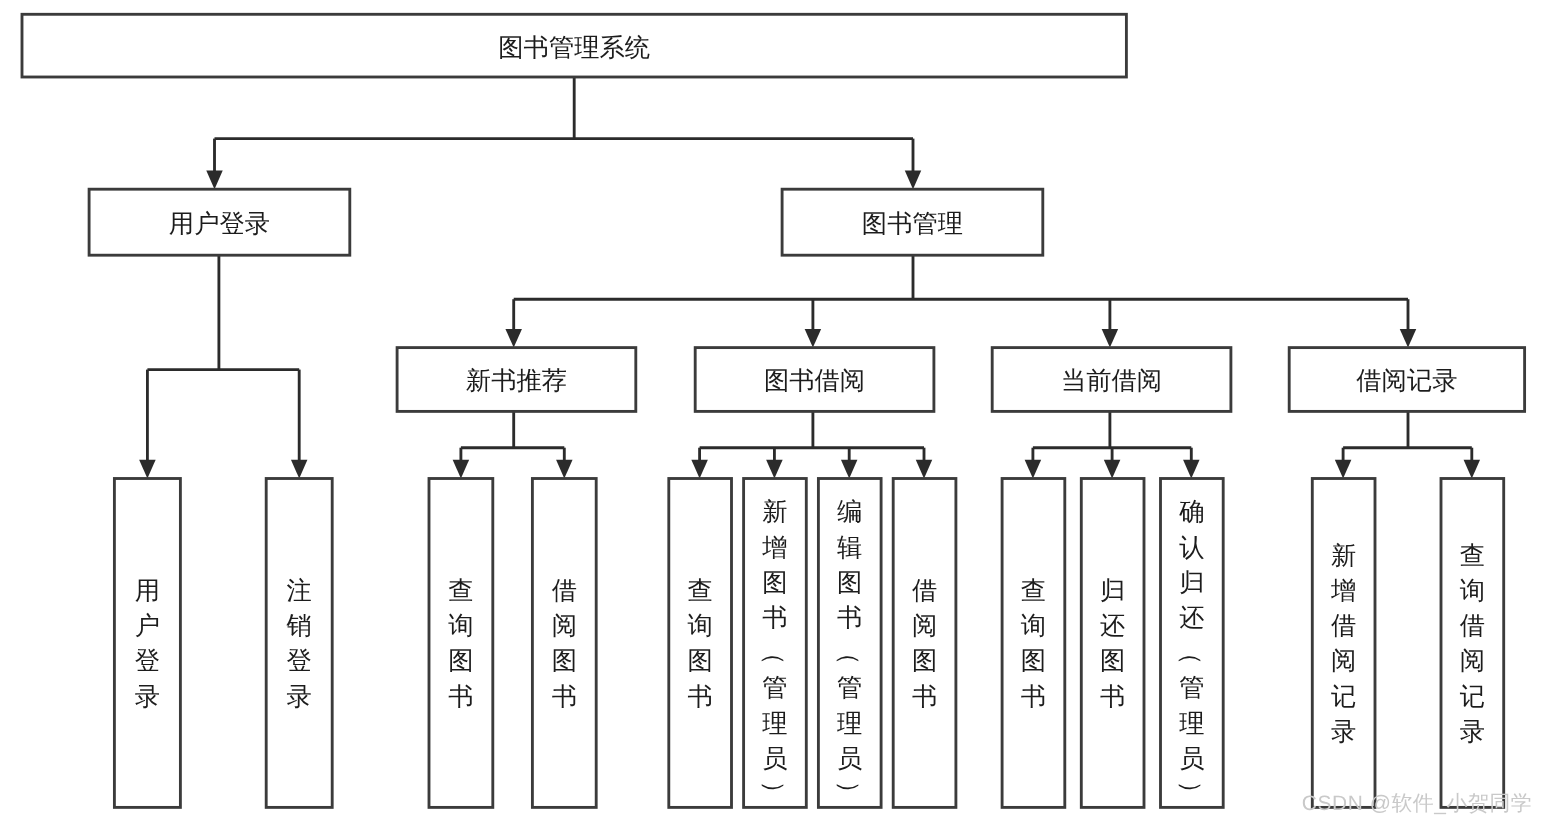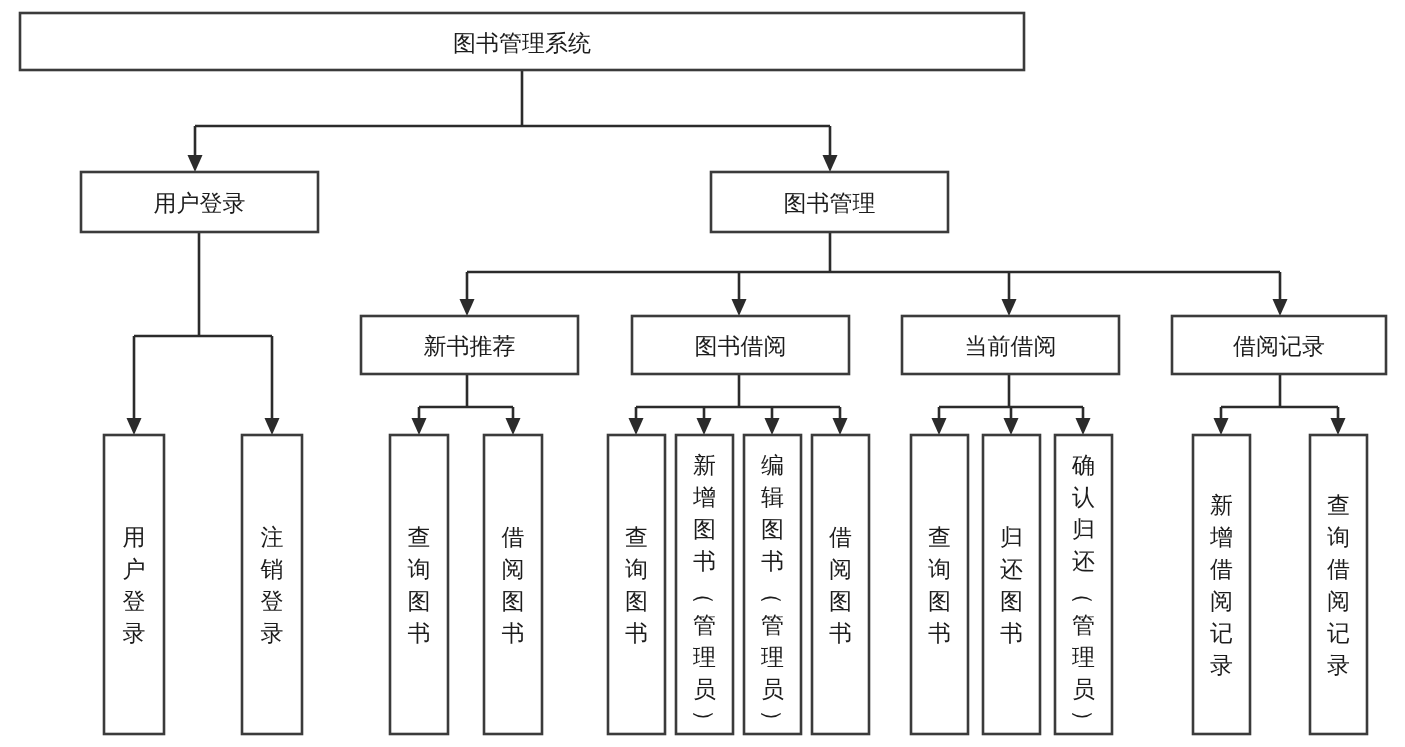--- a/index.html
+++ b/index.html
@@ -263,13 +263,14 @@
           <rect x="1310" y="435" width="57" height="299" class="node-rect"></rect>
           <text x="1338.5" y="504.5" class="node-label-v">查</text>
           <text x="1338.5" y="536.5" class="node-label-v">询</text>
           <text x="1338.5" y="568.5" class="node-label-v">借</text>
           <text x="1338.5" y="600.5" class="node-label-v">阅</text>
           <text x="1338.5" y="632.5" class="node-label-v">记</text>
           <text x="1338.5" y="664.5" class="node-label-v">录</text>
         </g>
       </g>
   </svg>
+  <div class="watermark">CSDN @软件_小贺同学</div>
 </div>
 
 </body></html>

